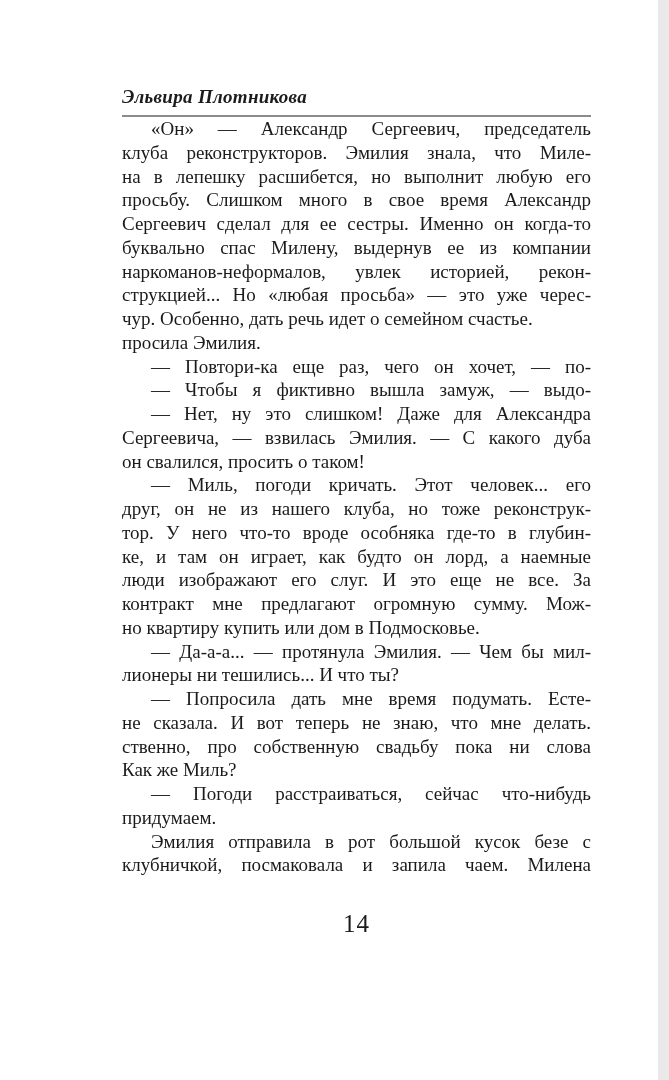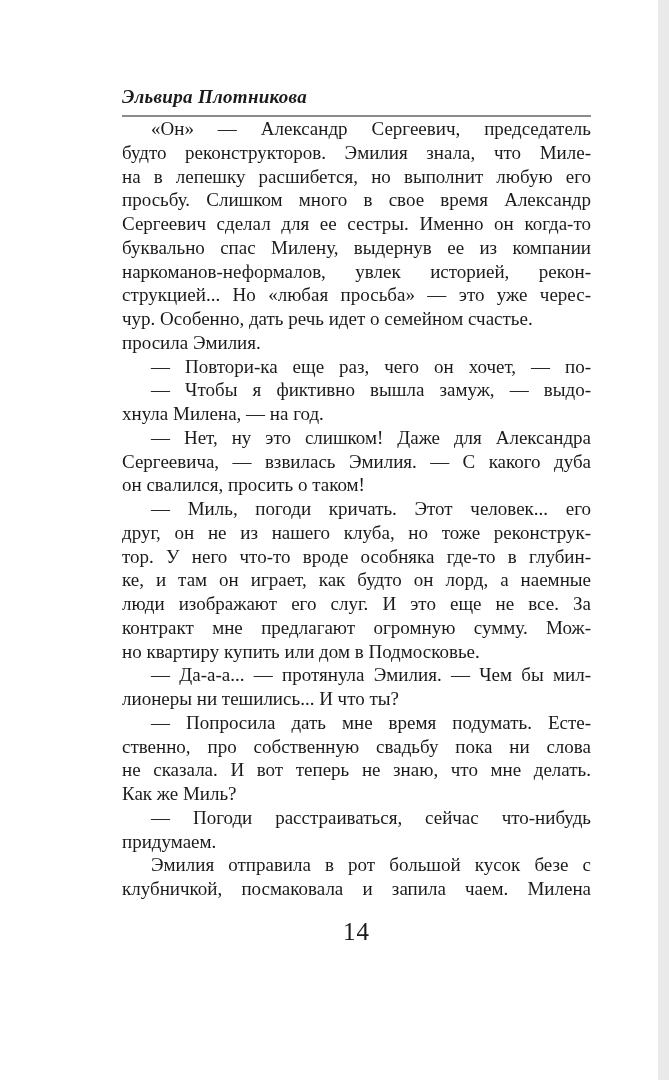--- a/index.html
+++ b/index.html
@@ -41,64 +41,63 @@
     overflow: hidden;
   }
   .line.fill {
     text-align: justify;
     text-align-last: justify;
   }
   .line.indent {
     text-indent: 29px;
   }
   .page-num {
-    margin-top: 17px;
+    margin-top: 33px;
     text-align: center;
     font-size: 25px;
     letter-spacing: 1px;
   }
 </style>
 </head>
 <body>
 
 <div class="page">
   <div class="content">
     <div class="running-head">
       <span>Эльвира Плотникова</span>
     </div>
     <div class="rule"></div>
     <div class="body-text">
         <div class="line indent fill">«Он» — Александр Сергеевич, председатель</div>
-        <div class="line fill">будто реконструкторов. Эмилия знала, что Миле-</div>
+        <div class="line fill">клуба реконструкторов. Эмилия знала, что Миле-</div>
         <div class="line fill">на в лепешку расшибется, но выполнит любую его</div>
         <div class="line fill">просьбу. Слишком много в свое время Александр</div>
         <div class="line fill">Сергеевич сделал для ее сестры. Именно он когда-то</div>
         <div class="line fill">буквально спас Милену, выдернув ее из компании</div>
         <div class="line fill">наркоманов-неформалов, увлек историей, рекон-</div>
         <div class="line fill">струкцией... Но «любая просьба» — это уже черес-</div>
         <div class="line">чур. Особенно, дать речь идет о семейном счастье.</div>
         <div class="line">просила Эмилия.</div>
         <div class="line indent fill">— Повтори-ка еще раз, чего он хочет, — по-</div>
         <div class="line indent fill">— Чтобы я фиктивно вышла замуж, — выдо-</div>
-        <div class="line">хнула Милена, — на год.</div>
         <div class="line indent fill">— Нет, ну это слишком! Даже для Александра</div>
         <div class="line fill">Сергеевича, — взвилась Эмилия. — С какого дуба</div>
         <div class="line">он свалился, просить о таком!</div>
         <div class="line indent fill">— Миль, погоди кричать. Этот человек... его</div>
         <div class="line fill">друг, он не из нашего клуба, но тоже реконструк-</div>
         <div class="line fill">тор. У него что-то вроде особняка где-то в глубин-</div>
         <div class="line fill">ке, и там он играет, как будто он лорд, а наемные</div>
         <div class="line fill">люди изображают его слуг. И это еще не все. За</div>
         <div class="line fill">контракт мне предлагают огромную сумму. Мож-</div>
         <div class="line">но квартиру купить или дом в Подмосковье.</div>
         <div class="line indent fill">— Да-а-а... — протянула Эмилия. — Чем бы мил-</div>
         <div class="line">лионеры ни тешились... И что ты?</div>
         <div class="line indent fill">— Попросила дать мне время подумать. Есте-</div>
+        <div class="line fill">не сказала. И вот теперь не знаю, что мне делать.</div>
         <div class="line fill">ственно, про собственную свадьбу пока ни слова</div>
-        <div class="line fill">не сказала. И вот теперь не знаю, что мне делать.</div>
         <div class="line">Как же Миль?</div>
         <div class="line indent fill">— Погоди расстраиваться, сейчас что-нибудь</div>
         <div class="line">придумаем.</div>
         <div class="line indent fill">Эмилия отправила в рот большой кусок безе с</div>
         <div class="line fill">клубничкой, посмаковала и запила чаем. Милена</div>
       </div>
     <div class="page-num">14</div>
   </div>
 </div>
 

